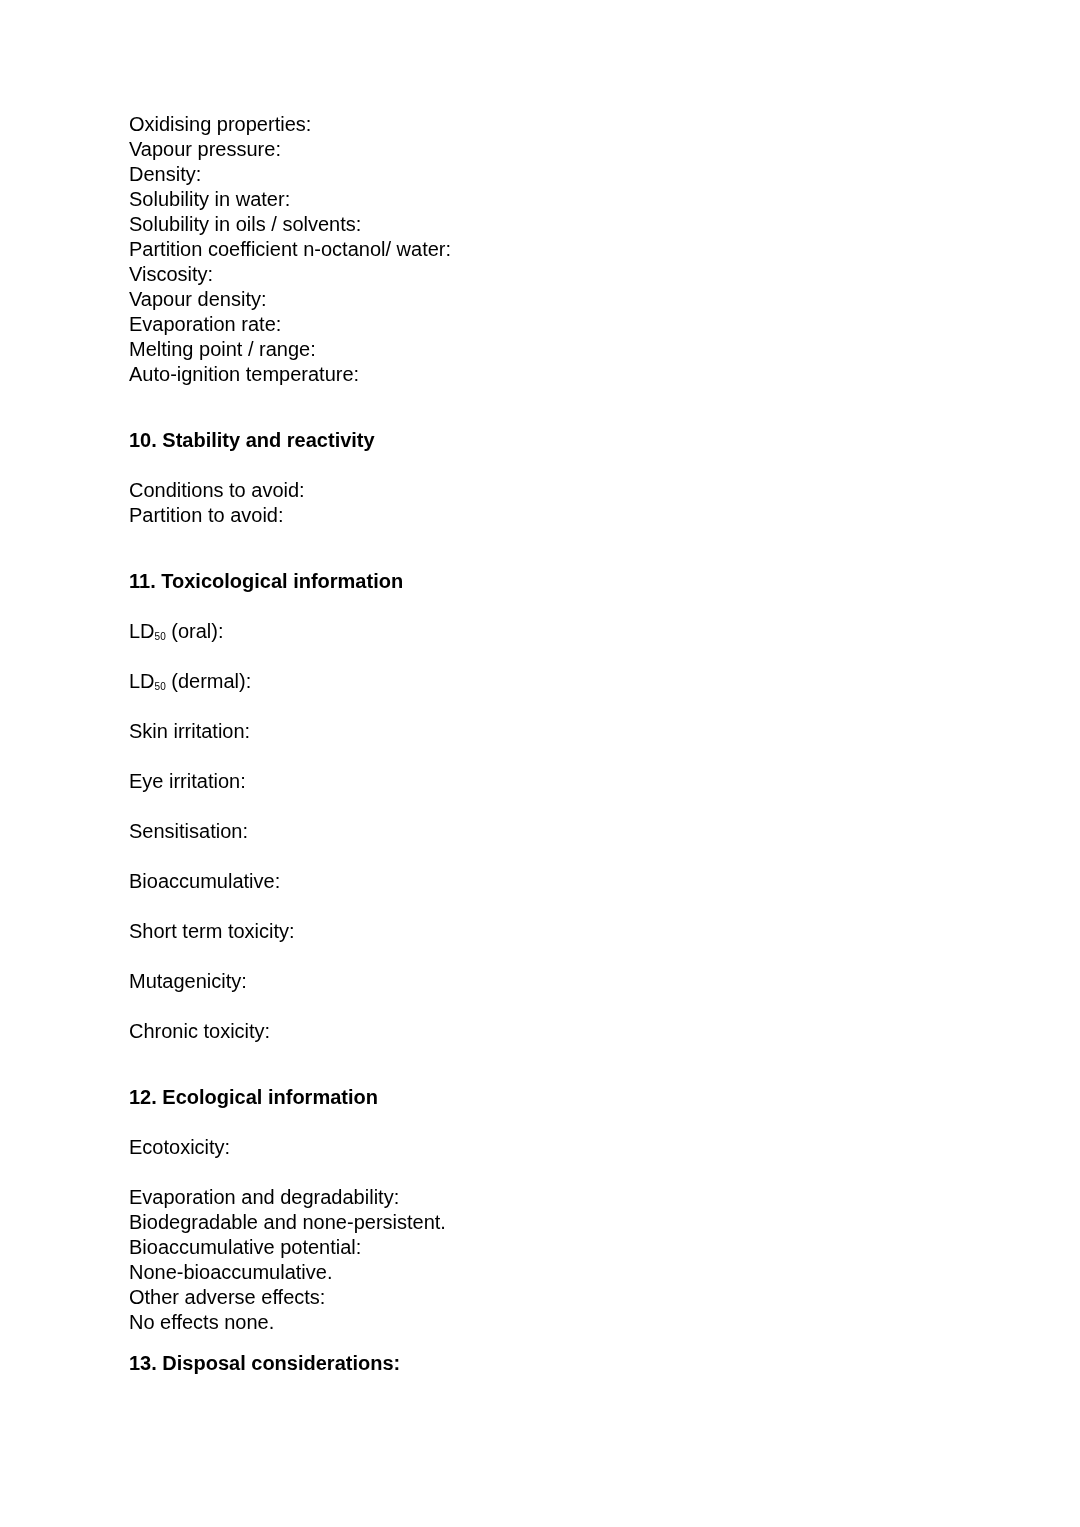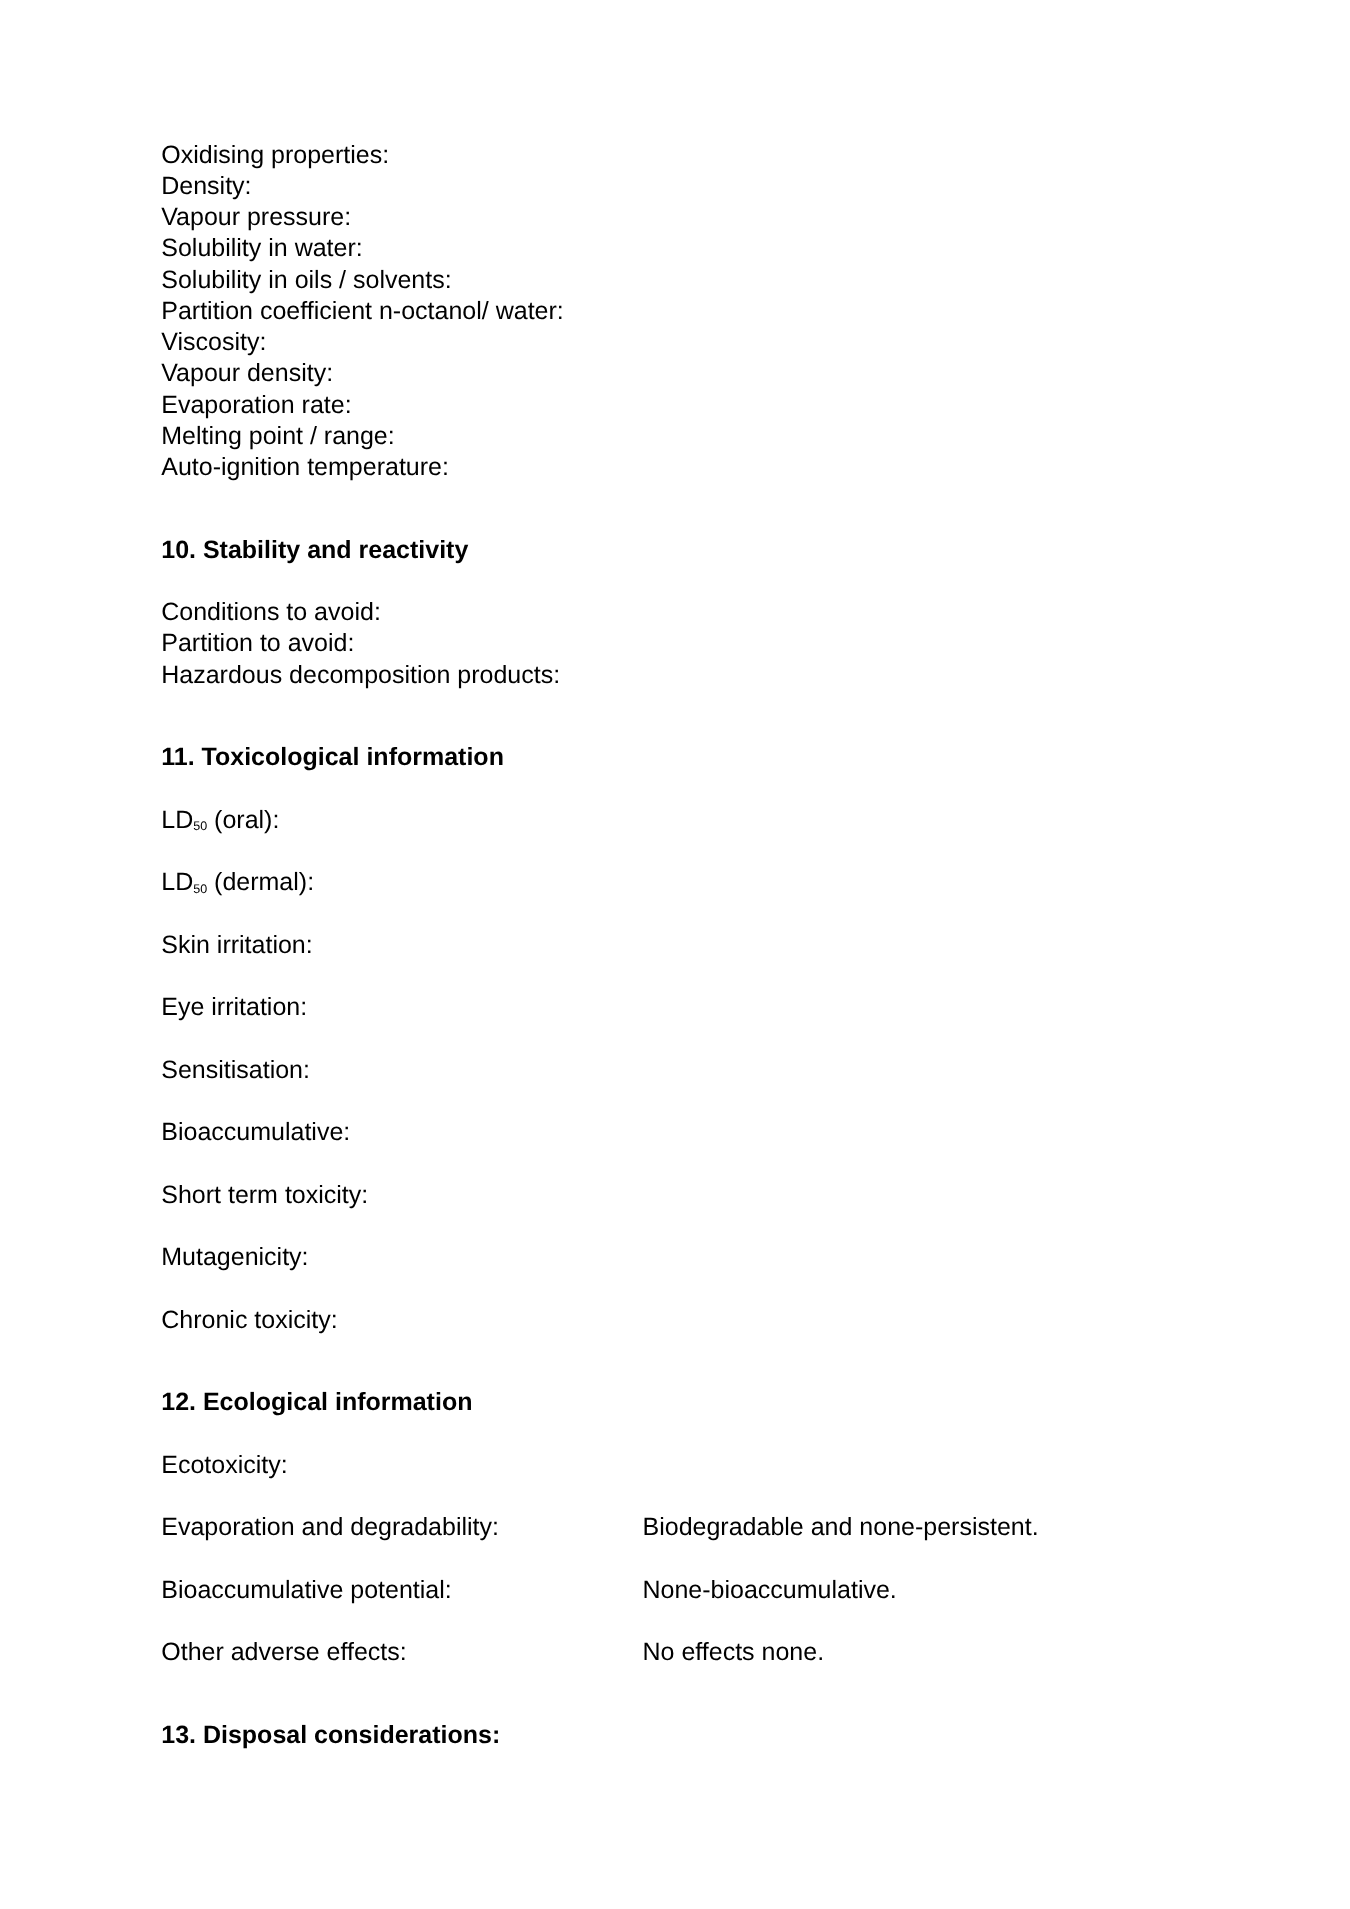--- a/index.html
+++ b/index.html
@@ -35,55 +35,55 @@
       white-space: nowrap;
       margin-top: 16px;
     }
     .gap { height: 25px; }
     .row {
       display: flex;
       font-size: 20px;
       line-height: 25px;
       height: 25px;
       white-space: nowrap;
+      flex-direction: column;
     }
     .row .label { width: 385px; }
     .row .value { flex: 1; }
     sub {
       font-size: 10px;
       vertical-align: -2px;
       line-height: 0;
     }
   </style>
 </head>
 <body>
 
 <div class="page">
 
   <div>
     <div class="line">Oxidising properties:</div>
+    <div class="line">Vapour pressure:</div>
     <div class="line">Density:</div>
-    <div class="line">Vapour pressure:</div>
     <div class="line">Solubility in water:</div>
     <div class="line">Solubility in oils / solvents:</div>
     <div class="line">Partition coefficient n-octanol/ water:</div>
     <div class="line">Viscosity:</div>
     <div class="line">Vapour density:</div>
     <div class="line">Evaporation rate:</div>
     <div class="line">Melting point / range:</div>
     <div class="line">Auto-ignition temperature:</div>
   </div>
 
   <div class="gap"></div>
 
   <div class="heading">10. Stability and reactivity</div>
   <div class="gap"></div>
   <div class="line">Conditions to avoid:</div>
   <div class="line">Partition to avoid:</div>
-  <div class="line">Hazardous decomposition products:</div>
 
   <div class="gap"></div>
 
   <div class="heading">11. Toxicological information</div>
   <div class="gap"></div>
   <div class="line"><span>LD</span><sub>50</sub><span> (oral):</span></div>
   <div class="gap"></div>
   <div class="line"><span>LD</span><sub>50</sub><span> (dermal):</span></div>
   <div class="gap"></div>
   <div class="line">Skin irritation:</div>

